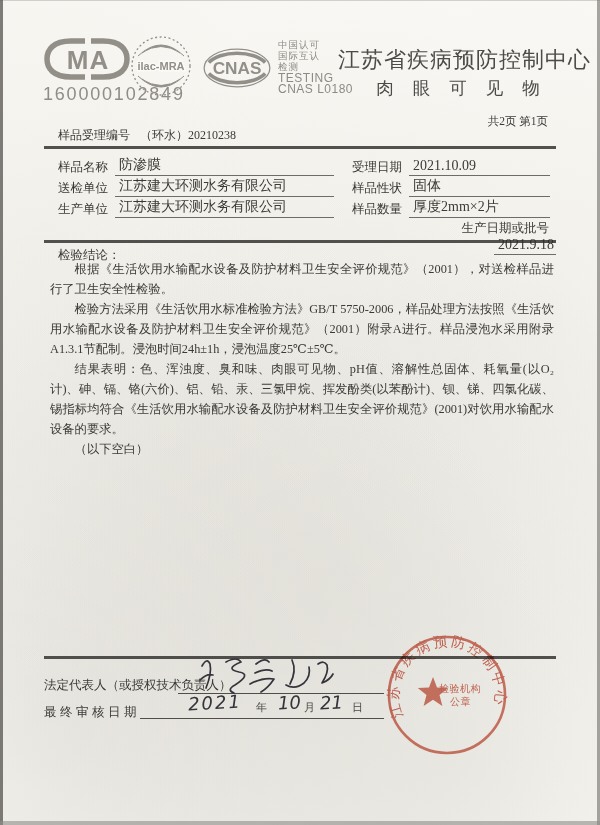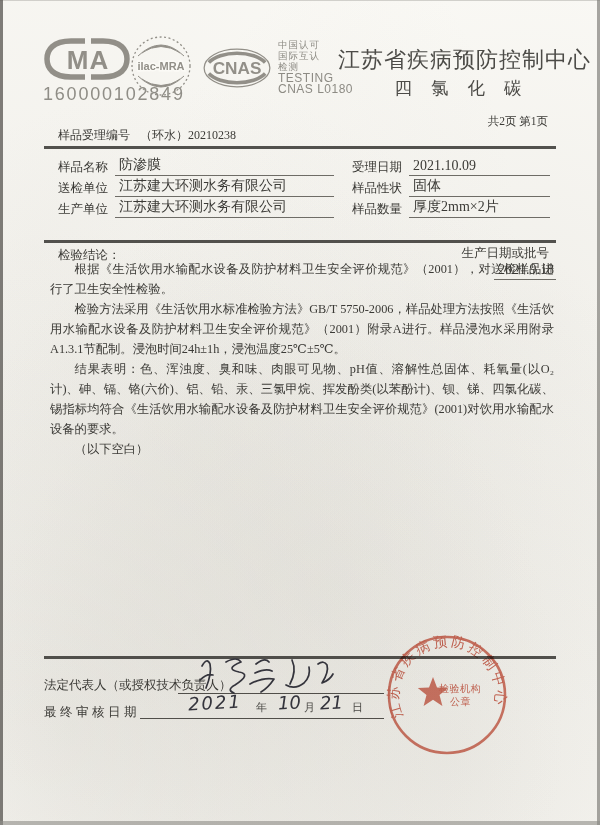--- a/index.html
+++ b/index.html
@@ -52,21 +52,21 @@
   .sample-no .lbl{margin-right:10px;}
   .pagination{position:absolute;right:52px;top:114px;font-size:11.5px;}
 
   .rule{position:absolute;left:44px;width:512px;height:2.5px;background:#2e2d2a;opacity:.82;}
   #rule-top{top:146px;}
   #rule-mid{top:240px;}
   #rule-bottom{top:656px;}
 
   
   .field{position:absolute;display:flex;align-items:flex-end;height:19px;font-size:12.5px;}
-  .flabel{white-space:nowrap;margin-right:7px;margin-top:25px;}
+  .flabel{white-space:nowrap;margin-right:7px;}
   .fval{flex:1;border-bottom:1px solid #6e6c66;padding:0 2px 1px 4px;
     white-space:nowrap;font-size:14px;}
   .col-l{left:58px;width:276px;}
   .col-r{left:352px;width:198px;}
   .r1{top:157px;} .r2{top:178px;} .r3{top:199px;}
   .r4{top:220px;left:50px;width:506px;flex-direction:column;}
 
   
   .conc-head{position:absolute;left:58px;top:247px;font-size:12.5px;}
   .conclusion{position:absolute;left:50px;top:259px;width:504px;}
@@ -146,21 +146,21 @@
 
   <div id="cnas-text">
     <div class="cjk">中国认可</div>
     <div class="cjk">国际互认</div>
     <div class="cjk">检测</div>
     <div class="lat">TESTING</div>
     <div class="lat">CNAS L0180</div>
   </div>
 
   <div class="org-name">江苏省疾病预防控制中心</div>
-  <div class="report-title">四氯化碳</div>
+  <div class="report-title">肉眼可见物</div>
 
   <div class="sample-no">
     <span class="lbl">样品受理编号</span><span>（环水）20210238</span>
   </div>
   <div class="pagination">共2页 第1页</div>
 
   <div id="rule-top" class="rule"></div>
 
   <div class="field col-l r1">
     <span class="flabel">样品名称</span>

